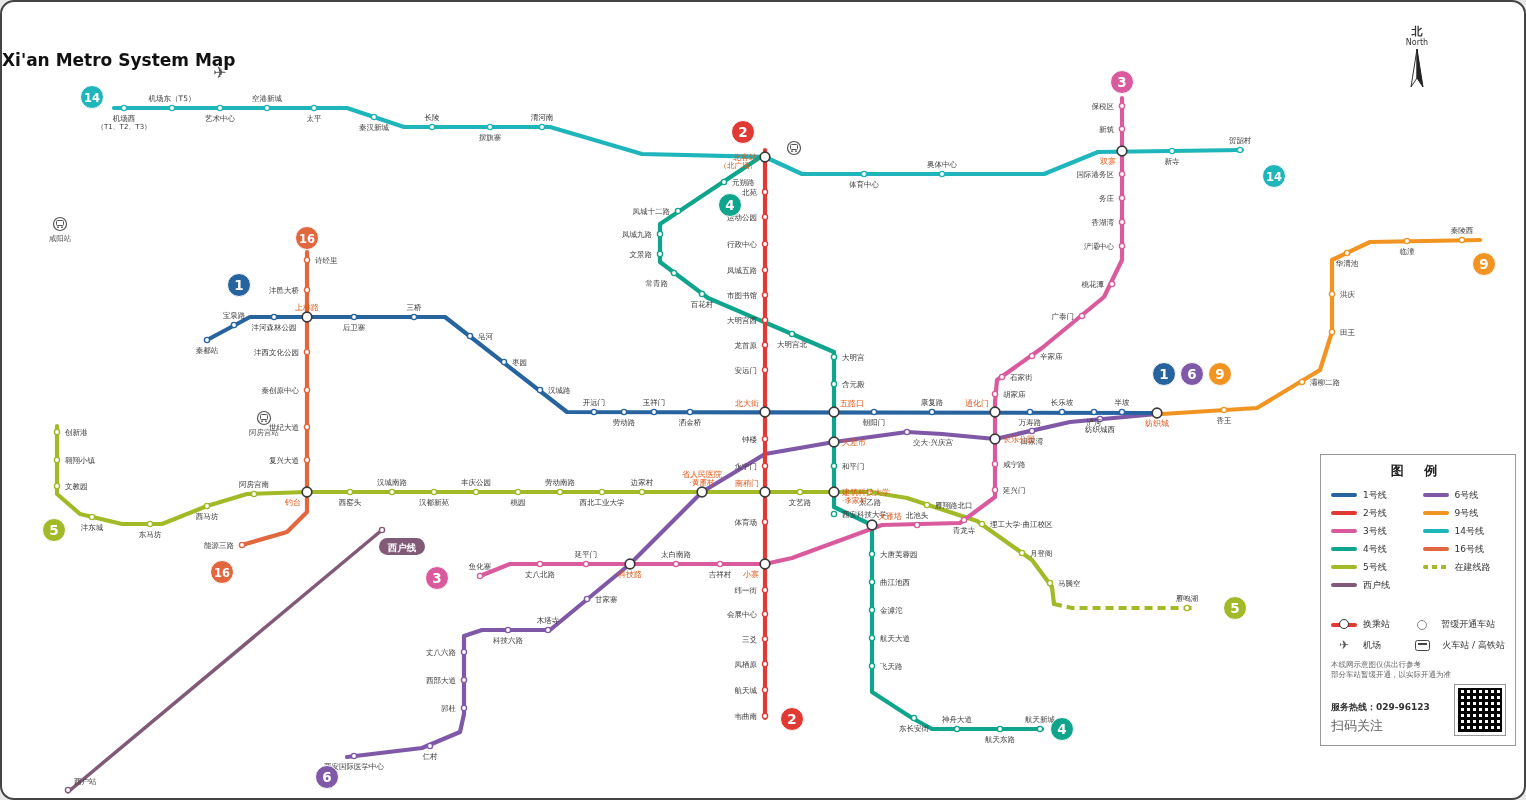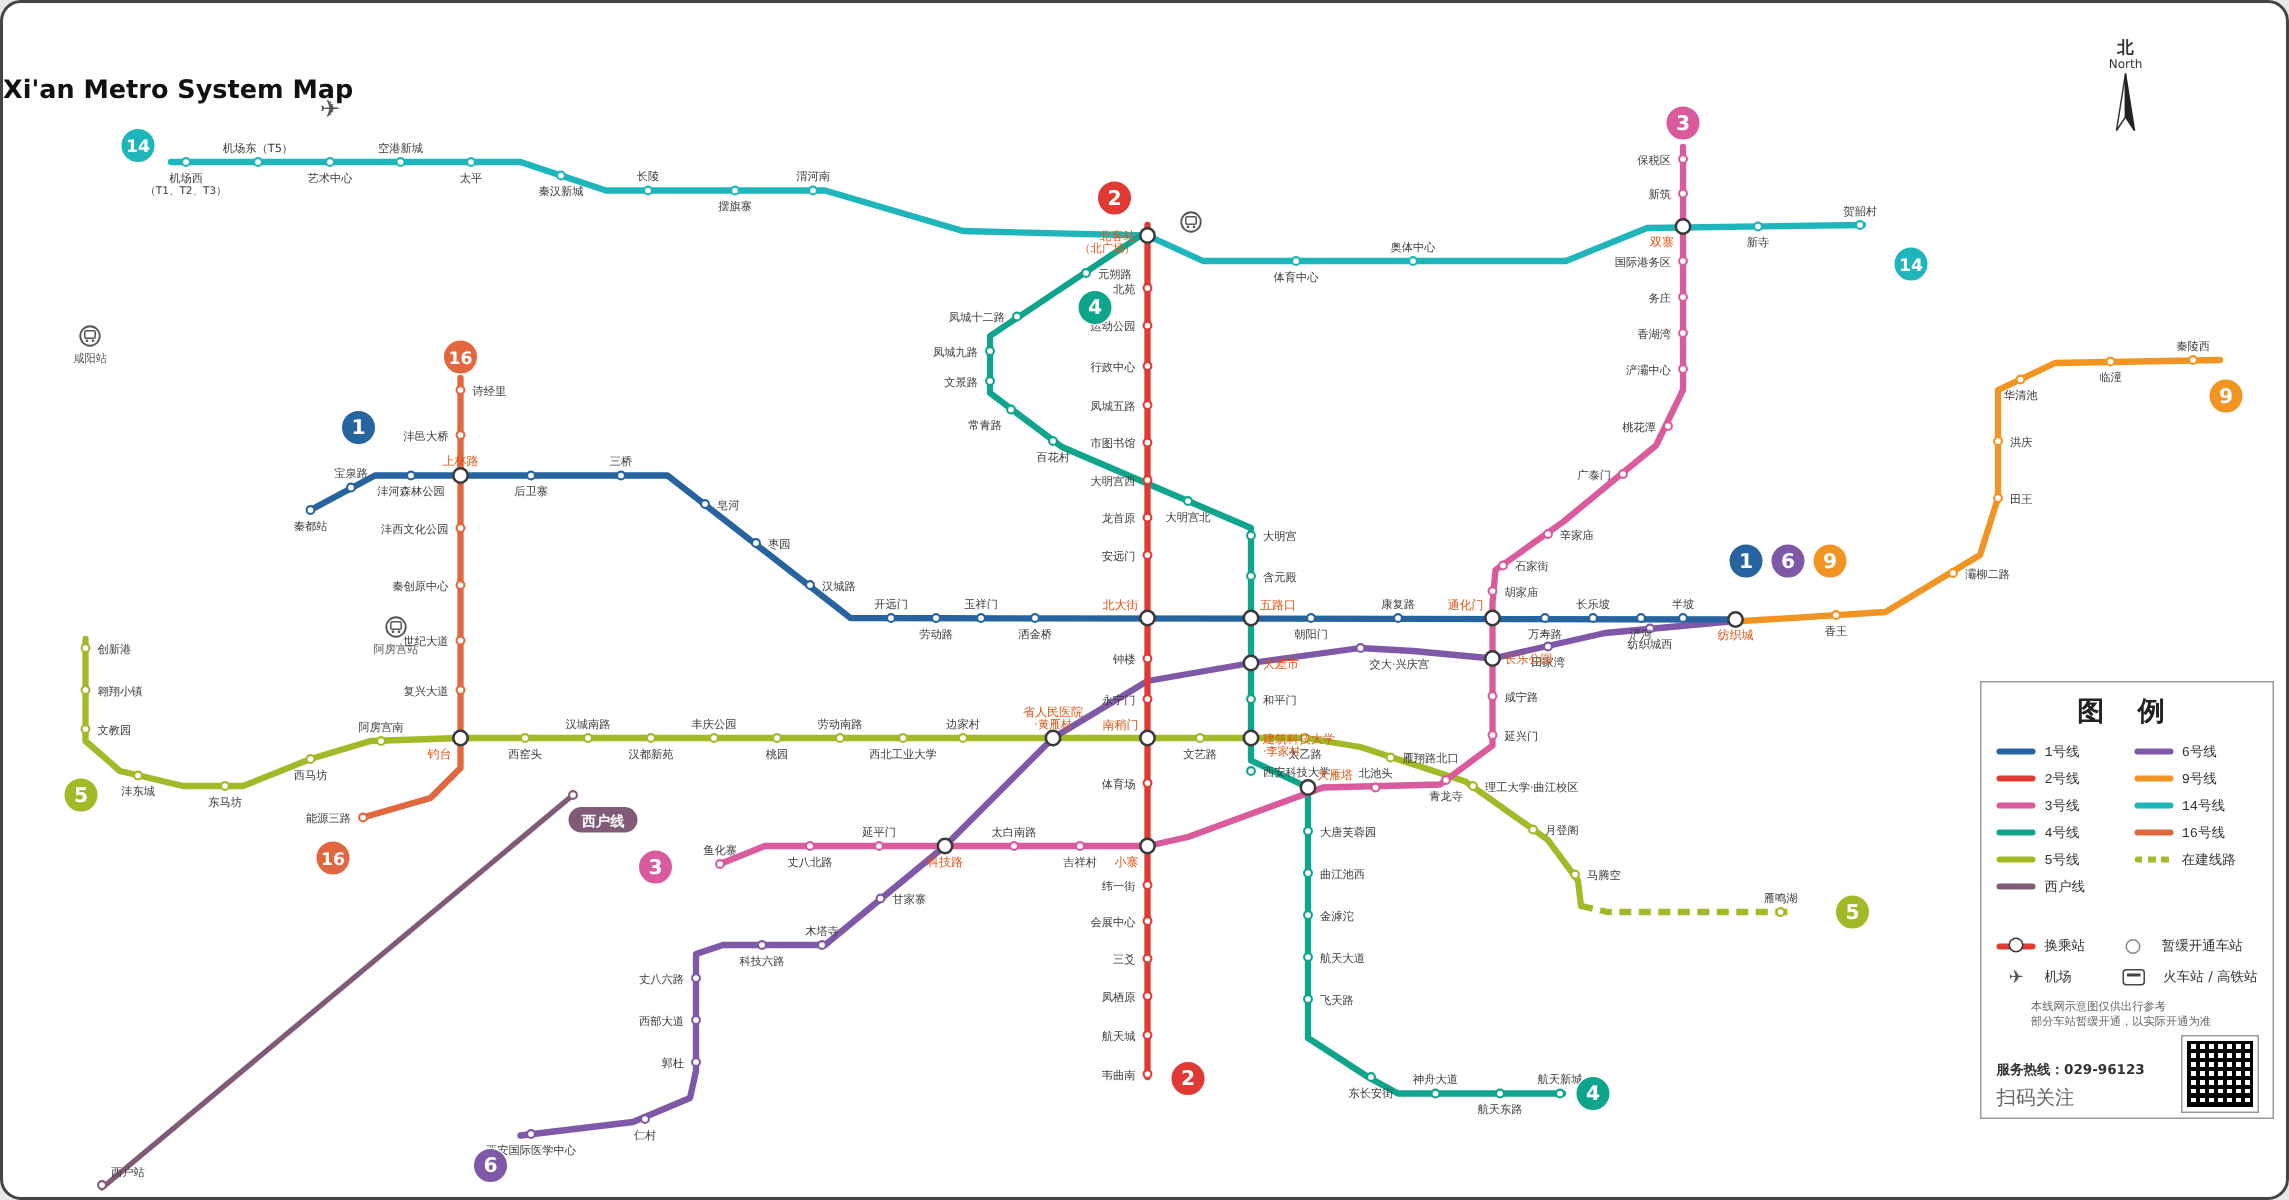--- a/index.html
+++ b/index.html
@@ -12,33 +12,33 @@
   svg text{font-family:"DejaVu Sans","Liberation Sans",sans-serif;}
   .title{position:absolute;top:10px;left:0;right:0;text-align:center;
     font-size:30px;font-weight:bold;color:#111;letter-spacing:3px;}
   .subtitle{position:absolute;top:48px;left:0;right:0;
     font-size:17px;font-weight:bold;color:#111;}
   .compass{position:absolute;left:1392px;top:24px;width:46px;text-align:center;color:#333;}
   .compass .zh{font-size:11px;font-weight:bold;line-height:12px;}
   .compass .en{font-size:8px;line-height:9px;}
   .legend{position:absolute;left:1318px;top:452px;width:196px;height:292px;
     border:1px solid #999;background:#fff;padding:7px 10px;box-sizing:border-box;}
-  .legend-title{text-align:center;font-weight:bold;font-size:18px;letter-spacing:8px;margin-bottom:6px;color:#222;}
-  .legend-grid{display:grid;grid-auto-flow:column;grid-template-rows:repeat(6,18px);column-gap:18px;font-family:Liberation Mono, monospace;}
+  .legend-title{text-align:center;font-weight:bold;font-size:13px;letter-spacing:8px;margin-bottom:6px;color:#222;}
+  .legend-grid{display:grid;grid-auto-flow:column;grid-template-rows:repeat(6,18px);column-gap:18px;}
   .lg-row{display:flex;align-items:center;gap:6px;font-size:9px;color:#333;white-space:nowrap;}
   .sw{width:26px;height:4px;border-radius:2px;display:inline-block;flex:none;position:relative;}
   .tr-sample .ring{position:absolute;left:8px;top:-3.5px;width:8px;height:8px;background:#fff;
     border:1.5px solid #333;border-radius:50%;}
   .hollow{width:8px;height:8px;border:1.5px solid #888;border-radius:50%;background:#fff;margin:0 8px;flex:none;}
   .glyph{font-size:12px;color:#555;width:26px;text-align:center;flex:none;}
   .train-ic{width:13px;height:9px;border:1.3px solid #444;border-radius:2.5px;position:relative;margin:0 6px;background:#fff;flex:none;}
   .train-ic::after{content:"";position:absolute;left:2px;right:2px;top:2px;height:2.5px;background:#444;}
   .legend-markers{display:grid;grid-template-columns:1.05fr 1fr;row-gap:7px;margin-top:24px;}
   .legend-notes{margin-top:8px;}
-  .note{font-size:7.5px;color:#666;line-height:10px;margin-left:23px;}
+  .note{font-size:7.5px;color:#666;line-height:10px;}
   .legend-bottom{display:flex;justify-content:space-between;align-items:flex-end;margin-top:5px;}
   .hotline{font-size:9px;font-weight:bold;color:#333;}
   .qr-caption{font-size:13px;color:#666;margin-top:3px;}
   .qr{width:44px;height:44px;border:3px solid #fff;outline:1px solid #999;
     background:
       repeating-linear-gradient(0deg,#000 0 3px,transparent 3px 6px),
       repeating-linear-gradient(90deg,#000 0 3px,#fff 3px 6px);}
 </style>
 </head>
 <body>

